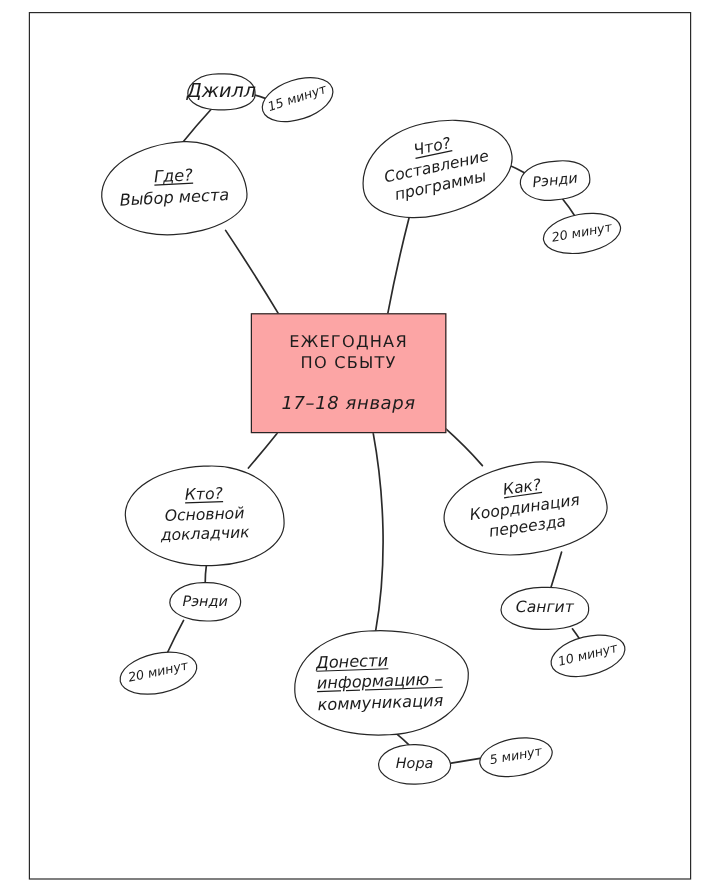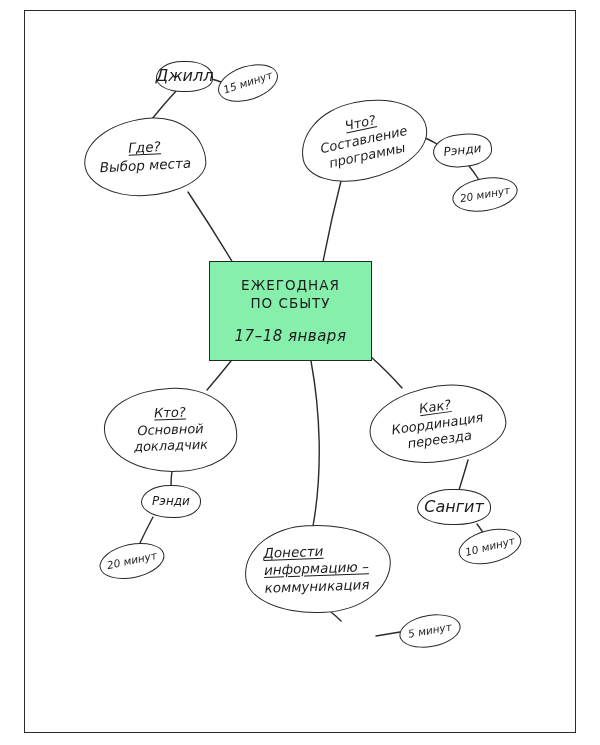--- a/index.html
+++ b/index.html
@@ -28,21 +28,21 @@
     stroke: #2a2a2a;
     stroke-width: 1.4;
     stroke-linecap: round;
   }
   .center-box {
     position: absolute;
     left: 209px; top: 261px;
     width: 163px; height: 100px;
     box-sizing: border-box;
     border: 1.7px solid #262626;
-    background: #86efac;
+    background: #fca5a5;
     display: flex;
     flex-direction: column;
     align-items: center;
     justify-content: center;
     gap: 2px;
     font-size: 13.5px;
     font-weight: 500;
     letter-spacing: 1px;
     text-align: center;
   }
@@ -91,21 +91,21 @@
               transform: rotate(-2deg); font-size: 13px; }
   .e-randy2 { left: 141px; top: 485px; width: 60px;  height: 33px;
               border-radius: 50% 50% 45% 55% / 55% 50% 50% 50%; font-size: 12px; }
   .e-20b    { left: 99px;  top: 544px; width: 66px;  height: 34px;
               border-radius: 50%; transform: rotate(-12deg); font-size: 10.5px; }
 
   .b-how    { left: 369px; top: 386px; width: 137px; height: 76px;
               border-radius: 55% 45% 50% 50% / 52% 58% 42% 50%;
               transform: rotate(-8deg); font-size: 13px; }
   .e-sangit { left: 417px; top: 489px; width: 74px;  height: 36px;
-              border-radius: 50% 50% 50% 50% / 58% 52% 48% 50%; font-size: 16px; }
+              border-radius: 50% 50% 50% 50% / 58% 52% 48% 50%; font-size: 13px; }
   .e-10min  { left: 458px; top: 530px; width: 64px;  height: 33px;
               border-radius: 50%; transform: rotate(-14deg); font-size: 10.5px; }
 
   .b-comm   { left: 245px; top: 525px; width: 146px; height: 88px;
               border-radius: 45% 55% 48% 52% / 55% 45% 58% 45%;
               transform: rotate(-2deg); font-size: 13.5px;
               align-items: flex-start; padding-left: 18px; text-align: left; }
   .e-nora   { left: 315px; top: 620px; width: 61px;  height: 34px;
               border-radius: 50% 50% 50% 50% / 52% 55% 48% 50%; font-size: 12px; }
   .e-5min   { left: 399px; top: 615px; width: 62px;  height: 32px;
@@ -187,17 +187,20 @@
   </div>
   <div class="node e-10min">
     <span>10 минут</span>
   </div>
 
   <div class="node b-comm">
     <span class="q">Донести</span>
     <span class="q">информацию –</span>
     <span>коммуникация</span>
   </div>
+  <div class="node e-nora">
+    <span>Нора</span>
+  </div>
   <div class="node e-5min">
     <span>5 минут</span>
   </div>
 
 </div>
 
 </body></html>

